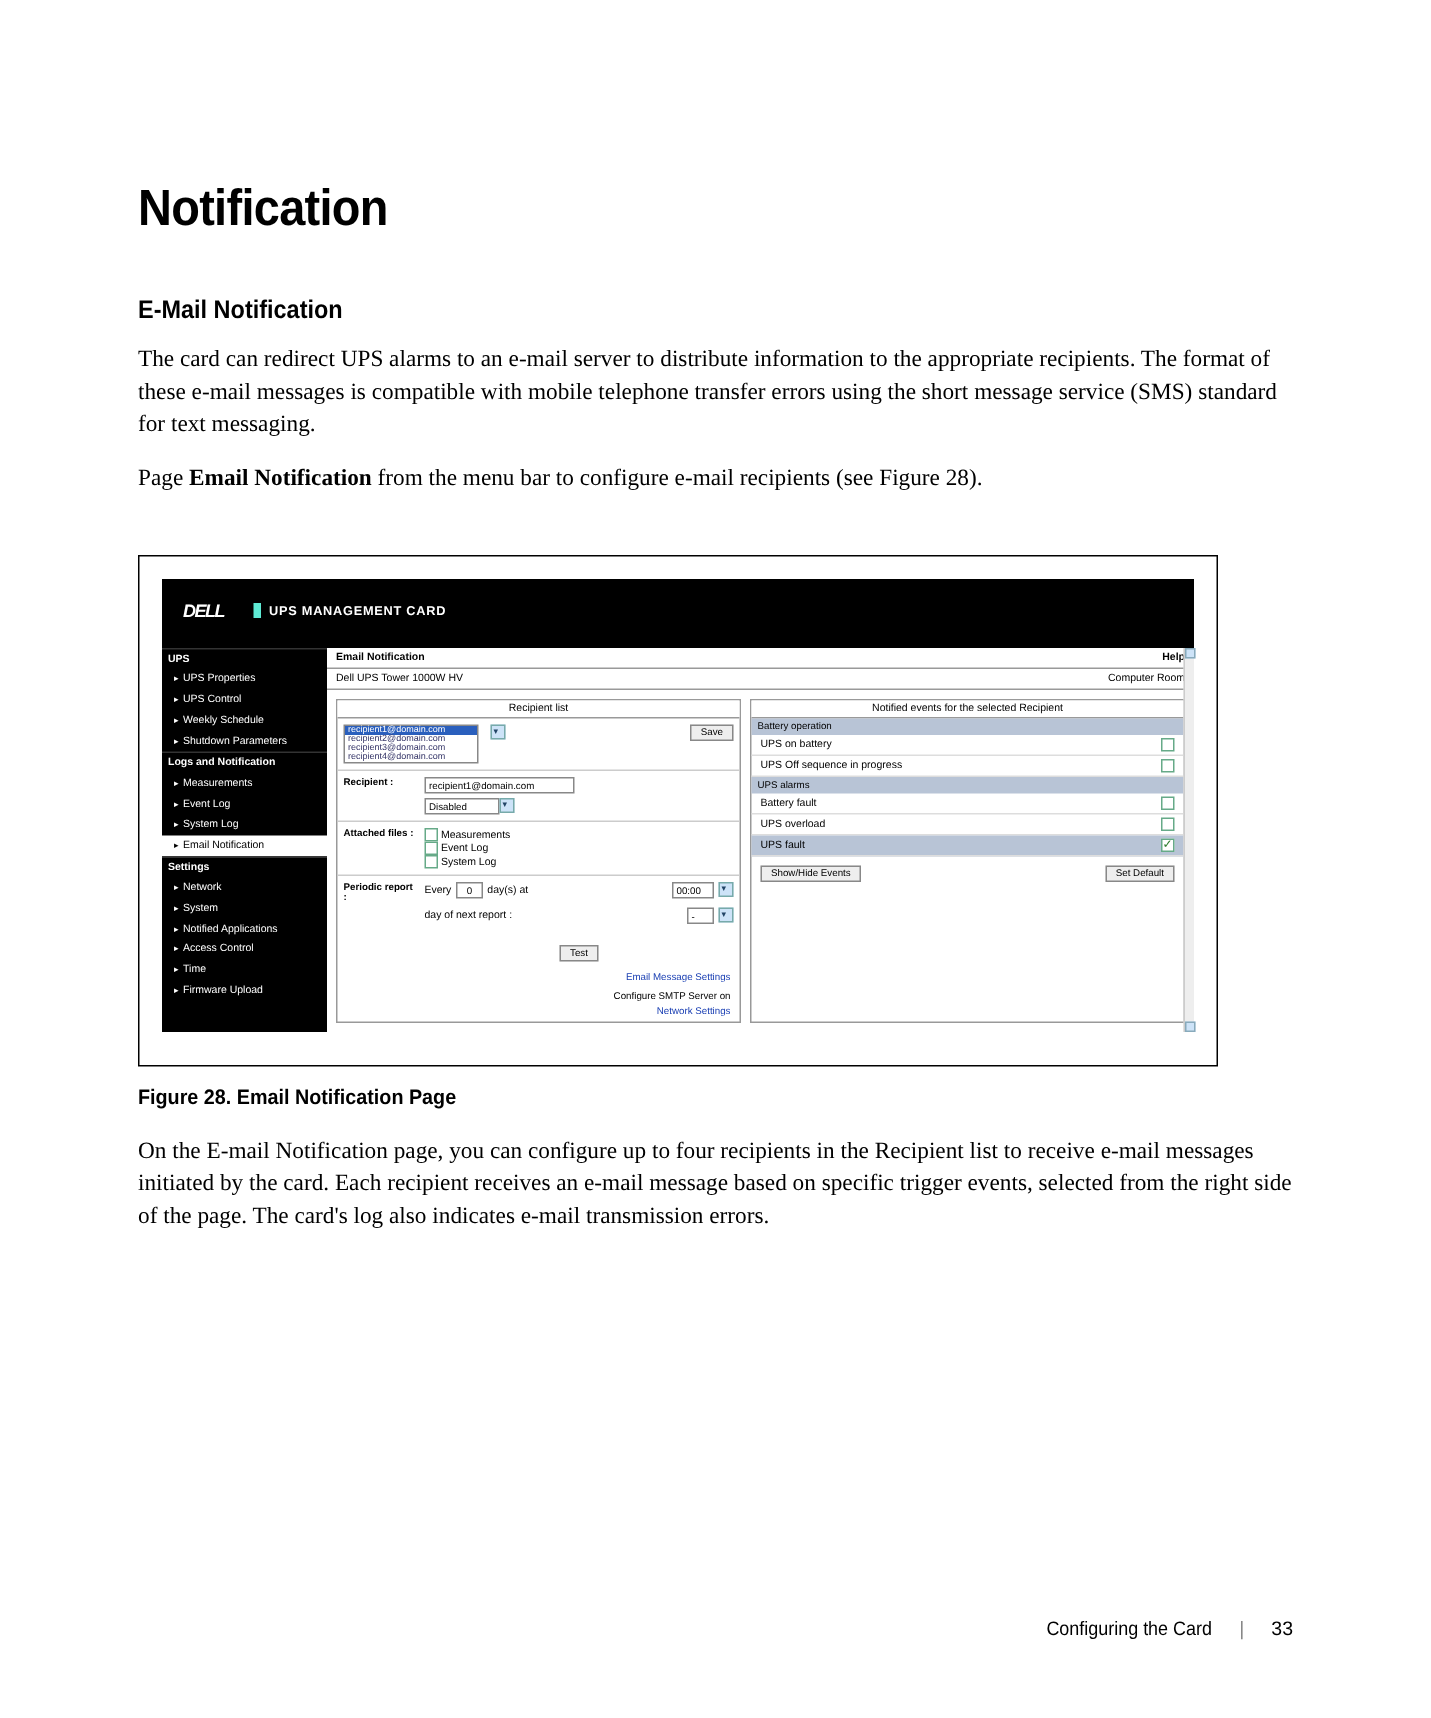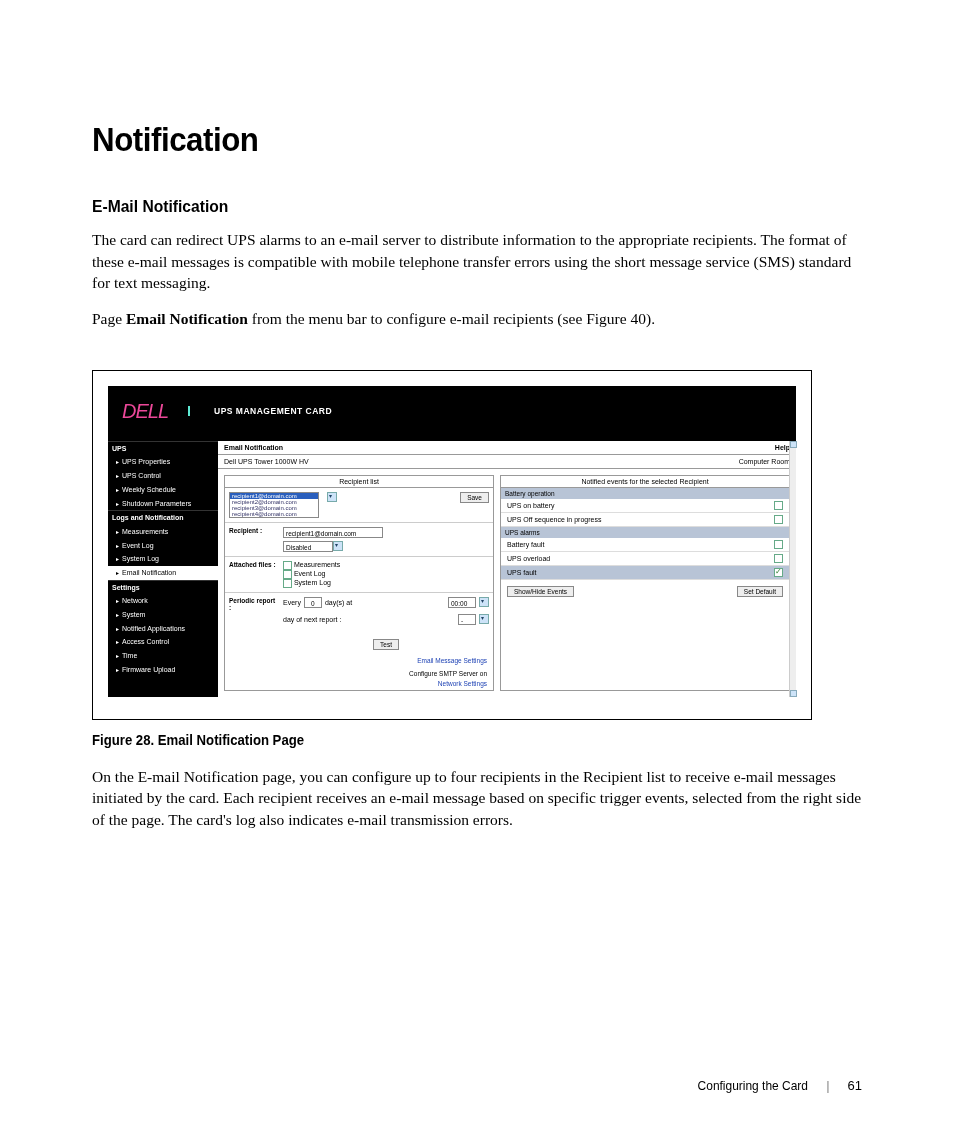--- a/index.html
+++ b/index.html
@@ -48,33 +48,33 @@
   }
   .app-header {
     background: #000;
     color: #fff;
     padding: 14px 14px 18px 14px;
     display: flex;
     align-items: center;
     gap: 20px;
   }
   .dell-logo {
-    color: #ec4899;
-    font-weight: 400;
+    color: #ffffff;
+    font-weight: 700;
     font-style: italic;
-    font-size: 20px;
+    font-size: 12px;
     letter-spacing: -1px;
     font-family: Arial, sans-serif;
   }
   .app-title {
     font-size: 8.5px;
     font-weight: 700;
     letter-spacing: 0.5px;
-    border-left: 2px solid #5eead4;
-    padding-left: 24px;
+    border-left: 5px solid #5eead4;
+    padding-left: 5px;
   }
   .app-body {
     display: flex;
     background: #fff;
   }
   .sidebar {
     width: 110px;
     background: #000;
     color: #fff;
     font-size: 7px;
@@ -269,21 +269,21 @@
 </style>
 </head>
 <body>
 
 <div class="h1">Notification</div>
 <div class="h2">E-Mail Notification</div>
 
 <p class="para">The card can redirect UPS alarms to an e-mail server to distribute information to the appropriate recipients. The format of these e-mail messages is compatible with mobile telephone transfer errors using the short message service (SMS) standard for text messaging.</p>
 
 <p class="para">
-  <span>Page </span><span class="bold">Email Notification</span><span> from the menu bar to configure e-mail recipients (see Figure 40).</span>
+  <span>Page </span><span class="bold">Email Notification</span><span> from the menu bar to configure e-mail recipients (see Figure 28).</span>
 </p>
 
 <div class="figure-box">
   <div class="app-frame">
     <div class="app-header">
       <span class="dell-logo">DELL</span>
       <span class="app-title">UPS MANAGEMENT CARD</span>
     </div>
     <div class="app-body">
       <div class="sidebar">
@@ -416,14 +416,14 @@
   </div>
 </div>
 
 <div class="fig-caption">Figure 28. Email Notification Page</div>
 
 <p class="para" style="margin-top:18px;">On the E-mail Notification page, you can configure up to four recipients in the Recipient list to receive e-mail messages initiated by the card. Each recipient receives an e-mail message based on specific trigger events, selected from the right side of the page. The card's log also indicates e-mail transmission errors.</p>
 
 <div class="footer">
   <span class="chapter">Configuring the Card</span>
   <span class="sep">|</span>
-  <span>61</span>
+  <span>33</span>
 </div>
 
 </body></html>

